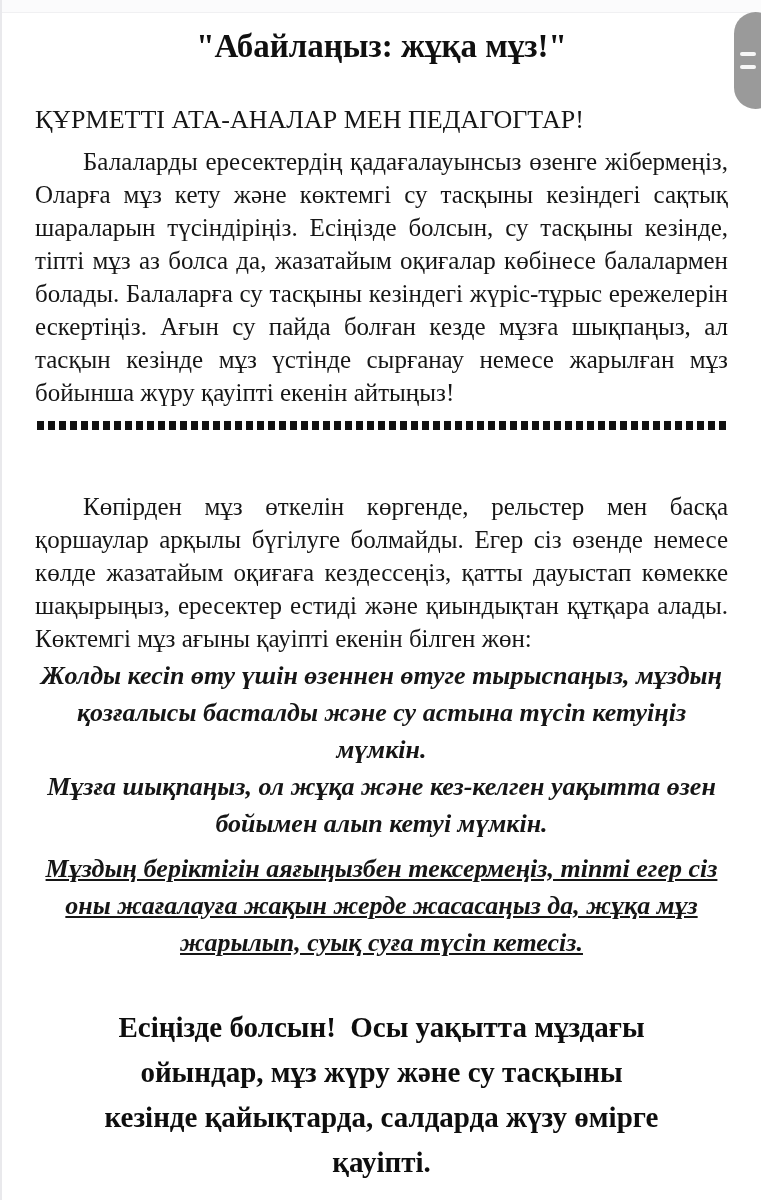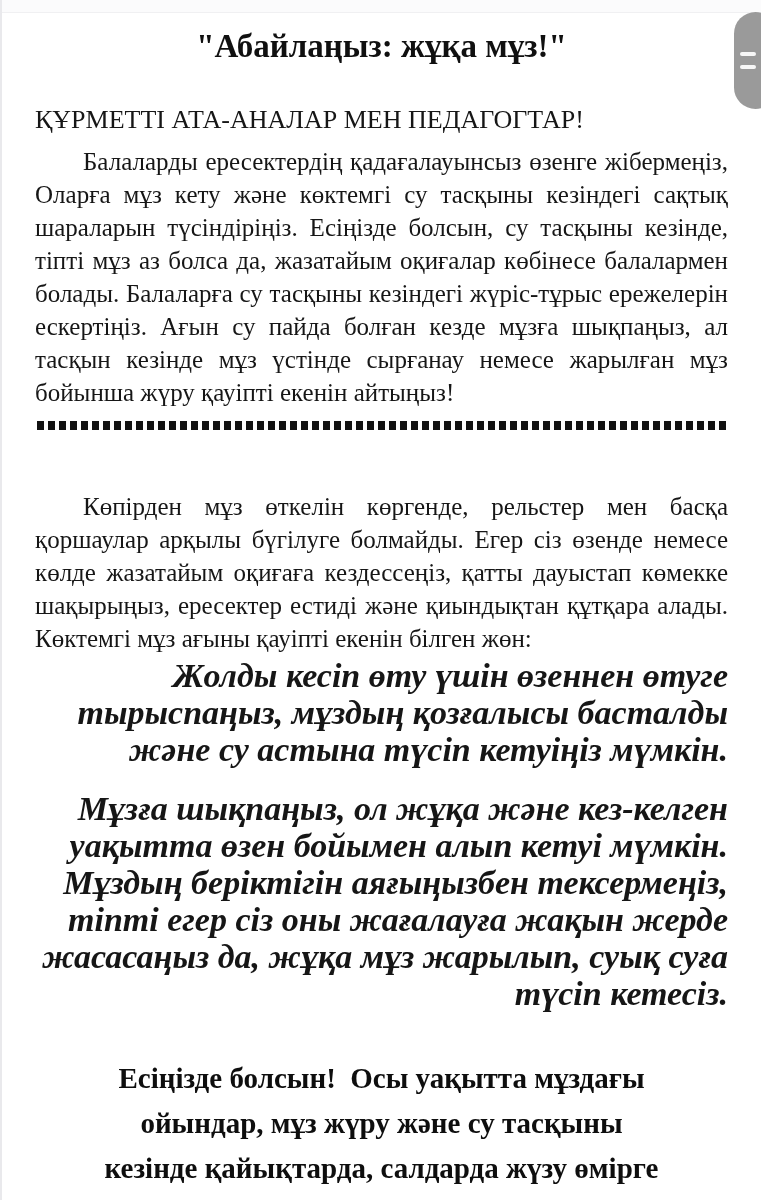--- a/index.html
+++ b/index.html
@@ -51,29 +51,29 @@
   .p1 { margin-top: 10px; }
   .p2 { margin-top: 60px; }
 
   .dotted-divider {
     height: 9px;
     margin: 12px 2px 0 2px;
     background-image: repeating-linear-gradient(to right, #121212 0px, #121212 7px, transparent 7px, transparent 11px);
   }
 
   .warning {
-    font-size: 34px;
+    font-size: 26px;
     line-height: 37px;
     font-weight: bold;
     font-style: italic;
-    text-align: right;
+    text-align: center;
   }
   .w1 { margin-top: 2px; }
-  .w2 { margin-top: 22px; }
-  .w3 { margin-top: 0; }
+  .w2 { }
+  .w3 { margin-top: 8px; text-decoration: underline; }
 
   .footer-note {
     margin-top: 44px;
     padding: 0 68px;
     font-size: 29px;
     line-height: 45px;
     font-weight: bold;
     text-align: center;
     color: #0e0e0e;
   }

